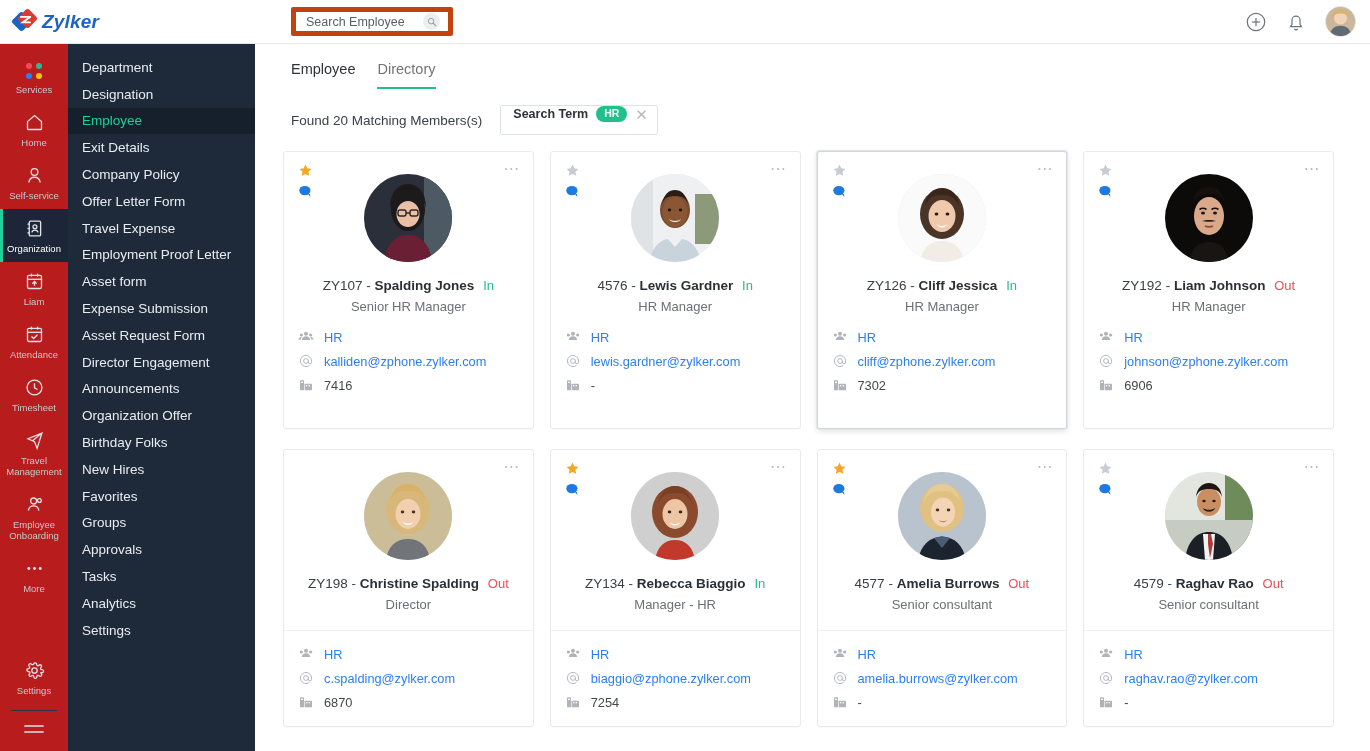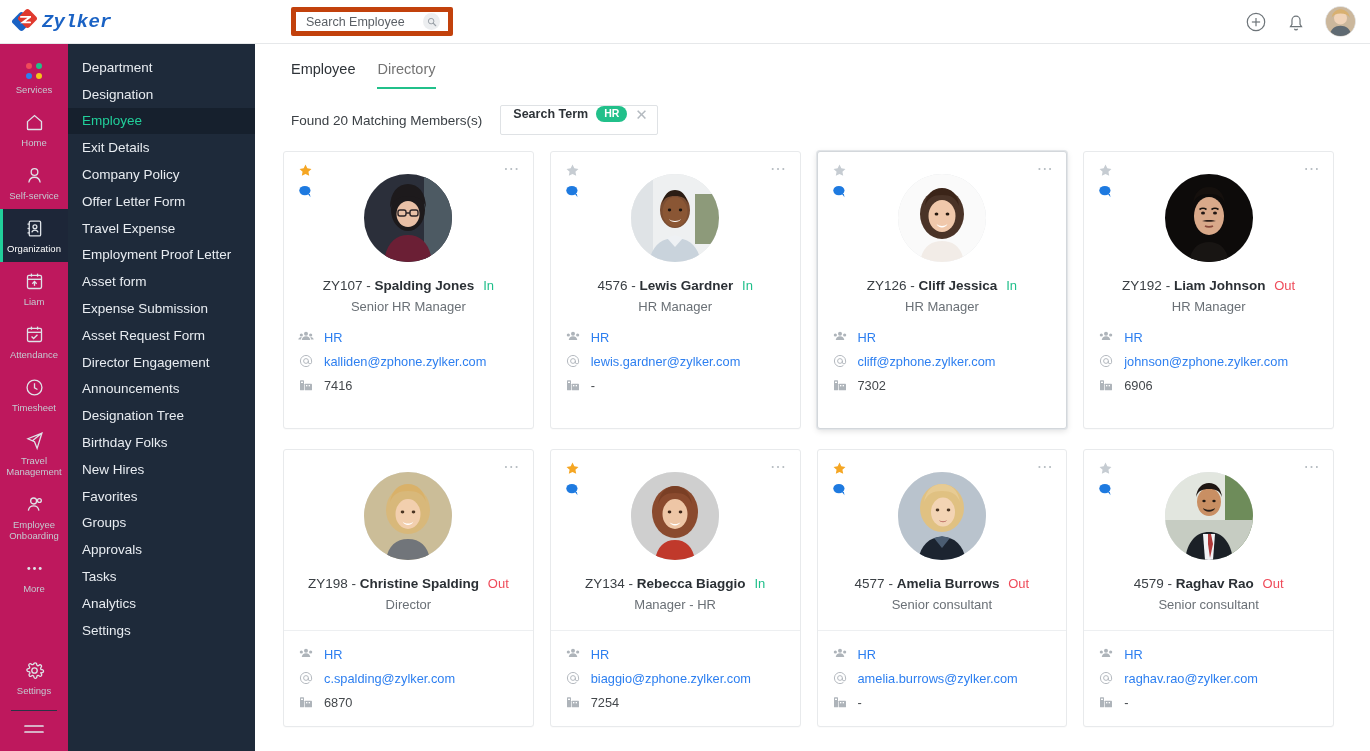--- a/index.html
+++ b/index.html
@@ -21,21 +21,21 @@
   .logo-mark .sq {
     position: absolute; width: 15px; height: 15px; border-radius: 3px;
     transform: rotate(45deg);
   }
   .logo-mark .sq.blue { background: #1a62c4; left: 0; top: 3px; }
   .logo-mark .sq.red  { background: #e03a2f; left: 6px; top: 0px; }
   .logo-mark .zz {
     position: absolute; left: 6px; top: 4px; width: 11px; height: 13px; z-index: 3;
   }
   .logo-text {
-    font-family: Liberation Mono, monospace; font-style: italic;
+    font-family: Liberation Sans, sans-serif; font-style: italic;
     font-size: 19px; color: #1a62c4; font-weight: bold; letter-spacing: .2px;
   }
   .search-box {
     width: 162px; height: 29px; border: 5px solid #c2410c; border-radius: 2px;
     background: #fff; display: flex; align-items: center; justify-content: space-between;
     padding: 0 8px 0 10px; margin-left: 36px;
   }
   .search-box input {
     border: none; outline: none; font-size: 12.5px; color: #44484c;
     font-family: "Liberation Sans", sans-serif; width: 110px; background: transparent;
@@ -52,21 +52,21 @@
   .avatar-top {
     width: 31px; height: 31px; border-radius: 50%; overflow: hidden;
     background: #d9c7b0; border: 1px solid #e3e5e7;
   }
 
   
   .body-row { flex: 1; display: flex; min-height: 0; }
 
   
   .rail {
-    width: 68px; min-width: 68px; background: #be185d;
+    width: 68px; min-width: 68px; background: #b91c1c;
     display: flex; flex-direction: column; align-items: center;
     padding-top: 10px; position: relative;
   }
   .rail-item {
     width: 68px; padding: 9px 2px 8px; display: flex; flex-direction: column;
     align-items: center; gap: 4px; cursor: pointer; position: relative;
   }
   .rail-item .ri-label {
     font-size: 9.5px; color: #c5cad1; text-align: center; line-height: 11px;
   }
@@ -387,21 +387,21 @@
     <div class="submenu-item">
         <span>Asset Request Form</span>
       </div>
     <div class="submenu-item">
         <span>Director Engagement</span>
       </div>
     <div class="submenu-item">
         <span>Announcements</span>
       </div>
     <div class="submenu-item">
-        <span>Designation Tree</span>
+        <span>Organization Offer</span>
       </div>
     <div class="submenu-item">
         <span>Birthday Folks</span>
       </div>
     <div class="submenu-item">
         <span>New Hires</span>
       </div>
     <div class="submenu-item">
         <span>Favorites</span>
       </div>

